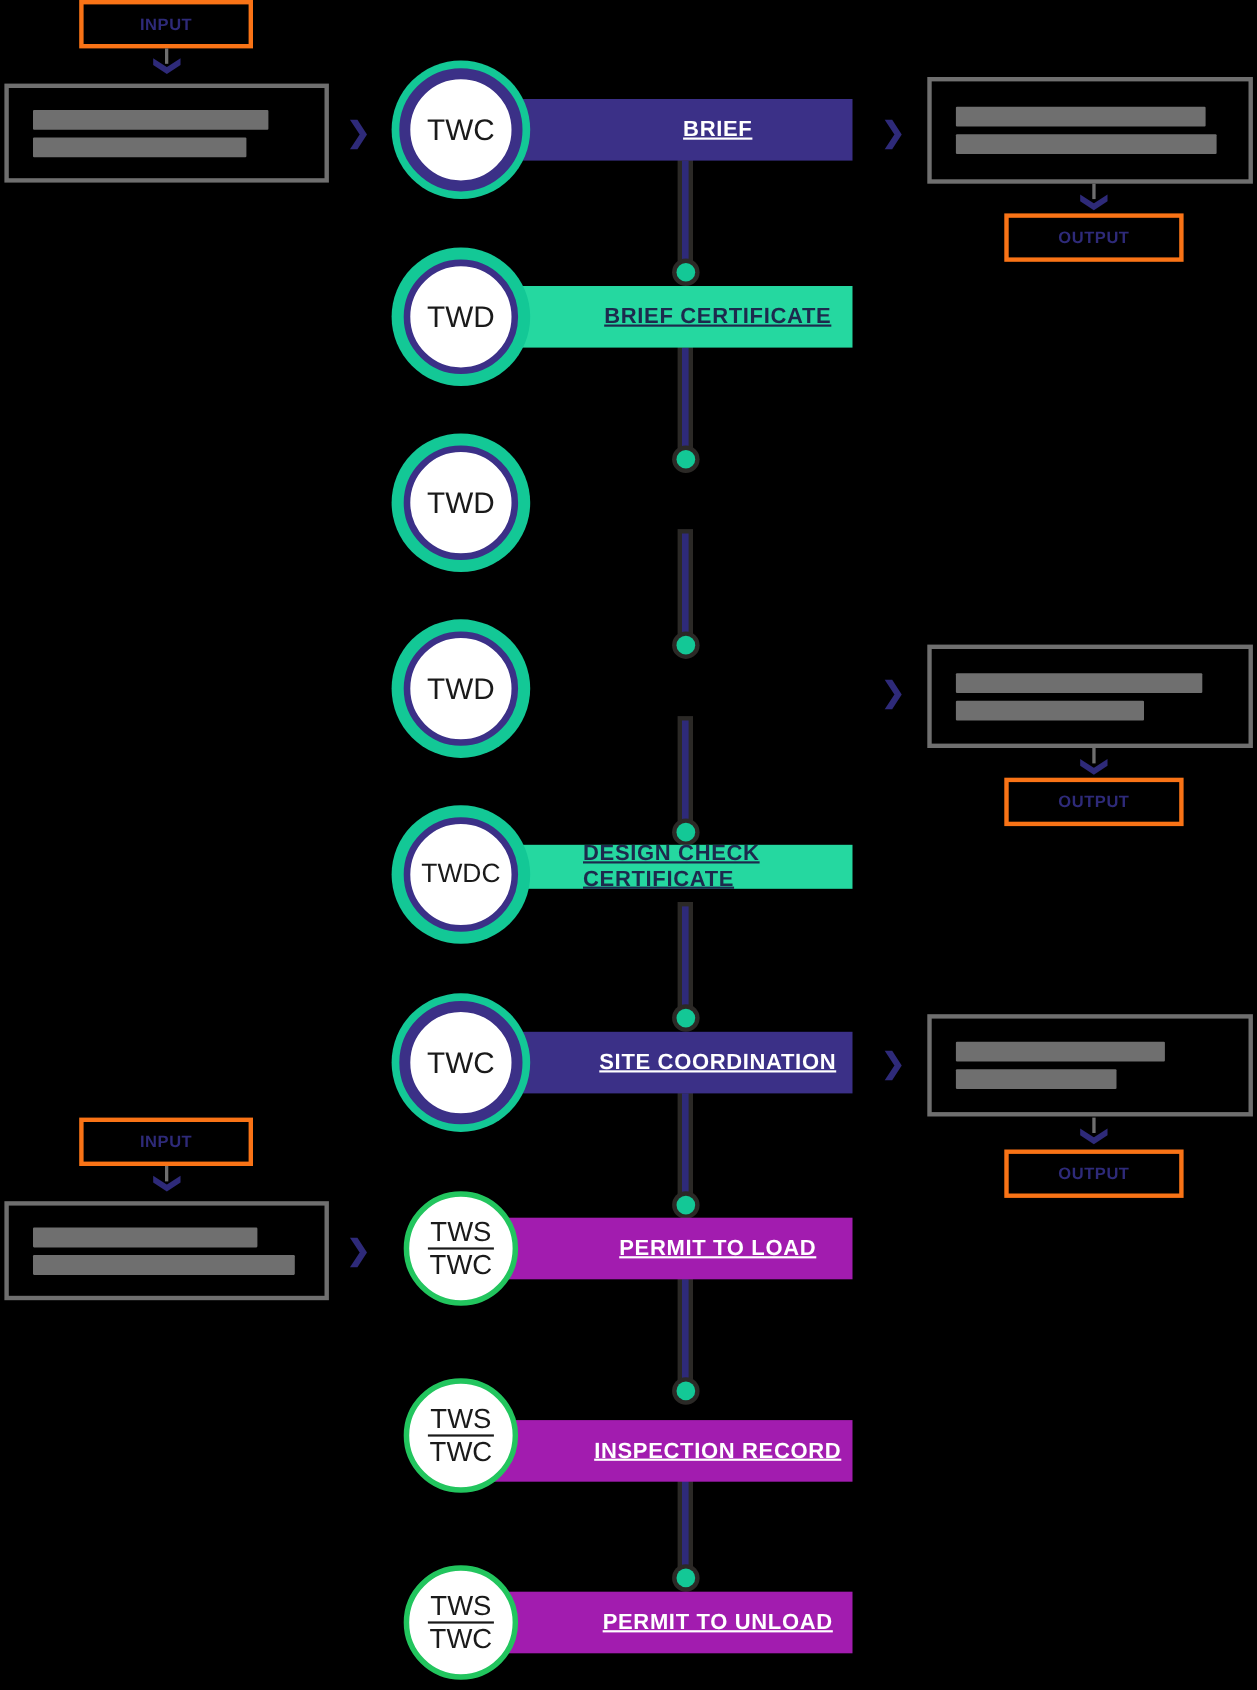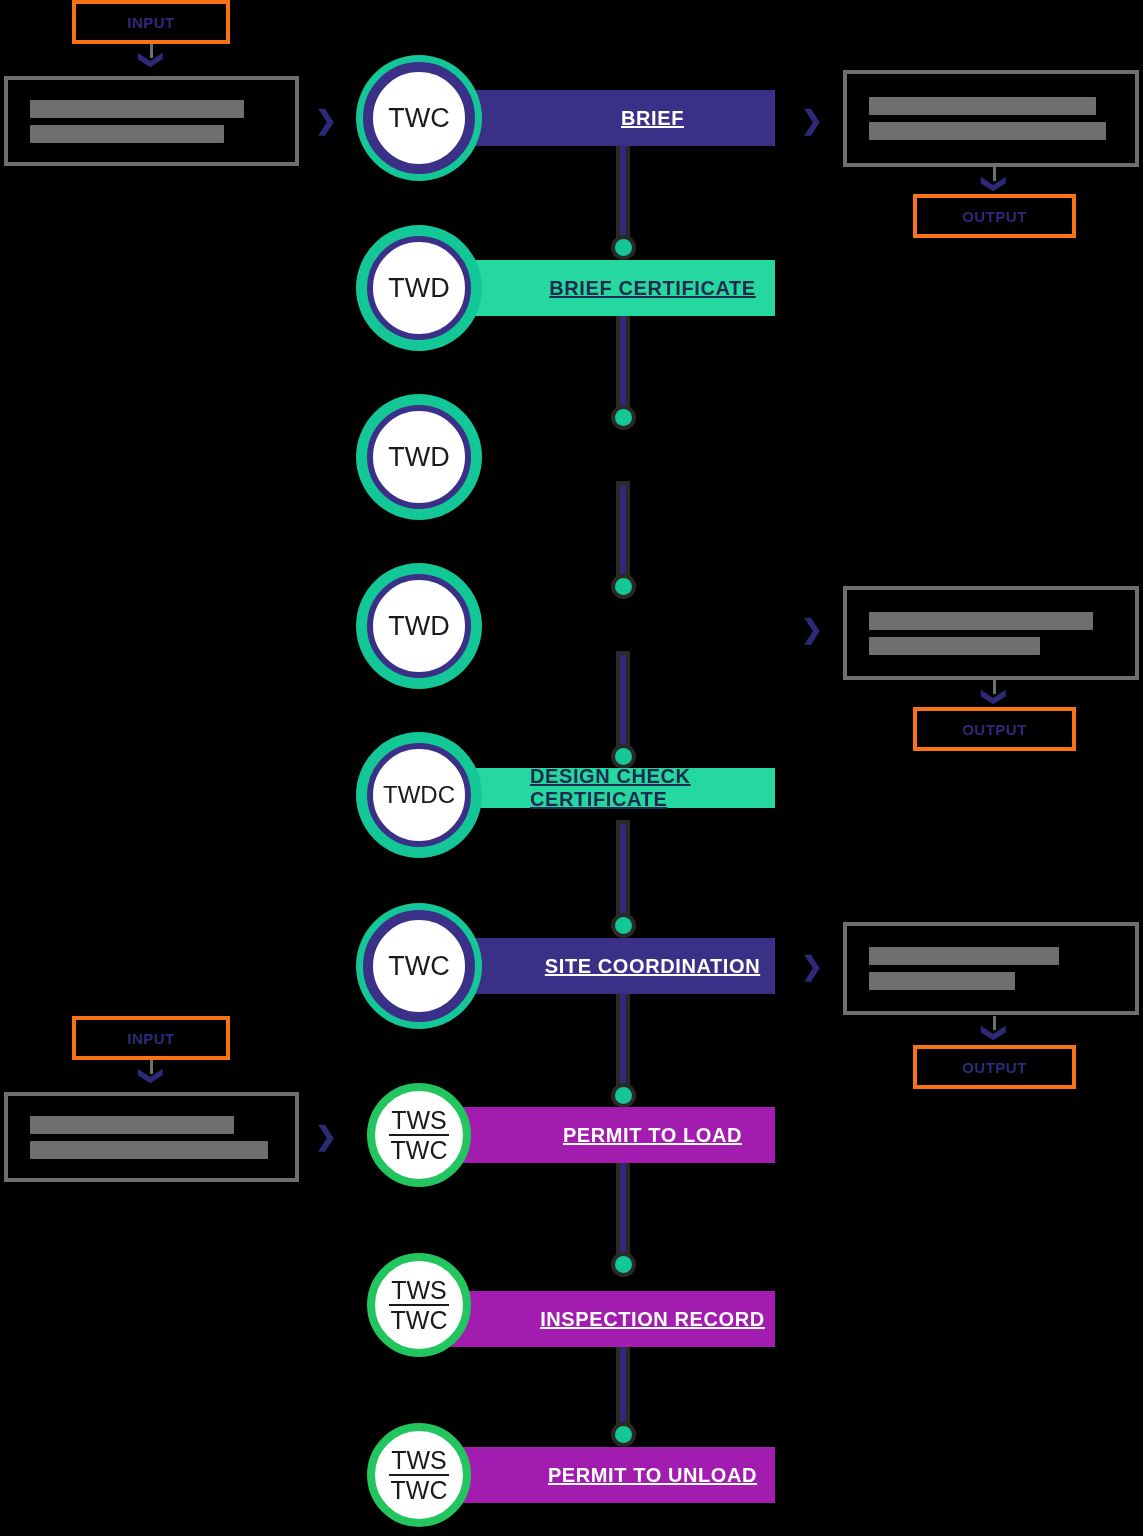--- a/index.html
+++ b/index.html
@@ -116,21 +116,21 @@
     flex-direction: column;
     align-items: center;
     justify-content: center;
     color: #1A1A1A;
     font-size: 27px;
     font-weight: 400;
     line-height: 1.05;
   }
   .node-purple { border: 10px solid #3B3087; box-shadow: 0 0 0 7px #13C896; }
   .node-teal   { border: 6px solid #3B3087; box-shadow: 0 0 0 11px #13C896; }
-  .node-grey   { border: 8px solid #22c55e; box-shadow: none; }
+  .node-grey   { border: 5px solid #22c55e; box-shadow: none; }
 
   .node .frac-top {
     border-bottom: 2px solid #1A1A1A;
     padding: 0 2px 1px 2px;
     font-size: 25px;
   }
   .node .frac-bot {
     padding: 1px 2px 0 2px;
     font-size: 25px;
   }

